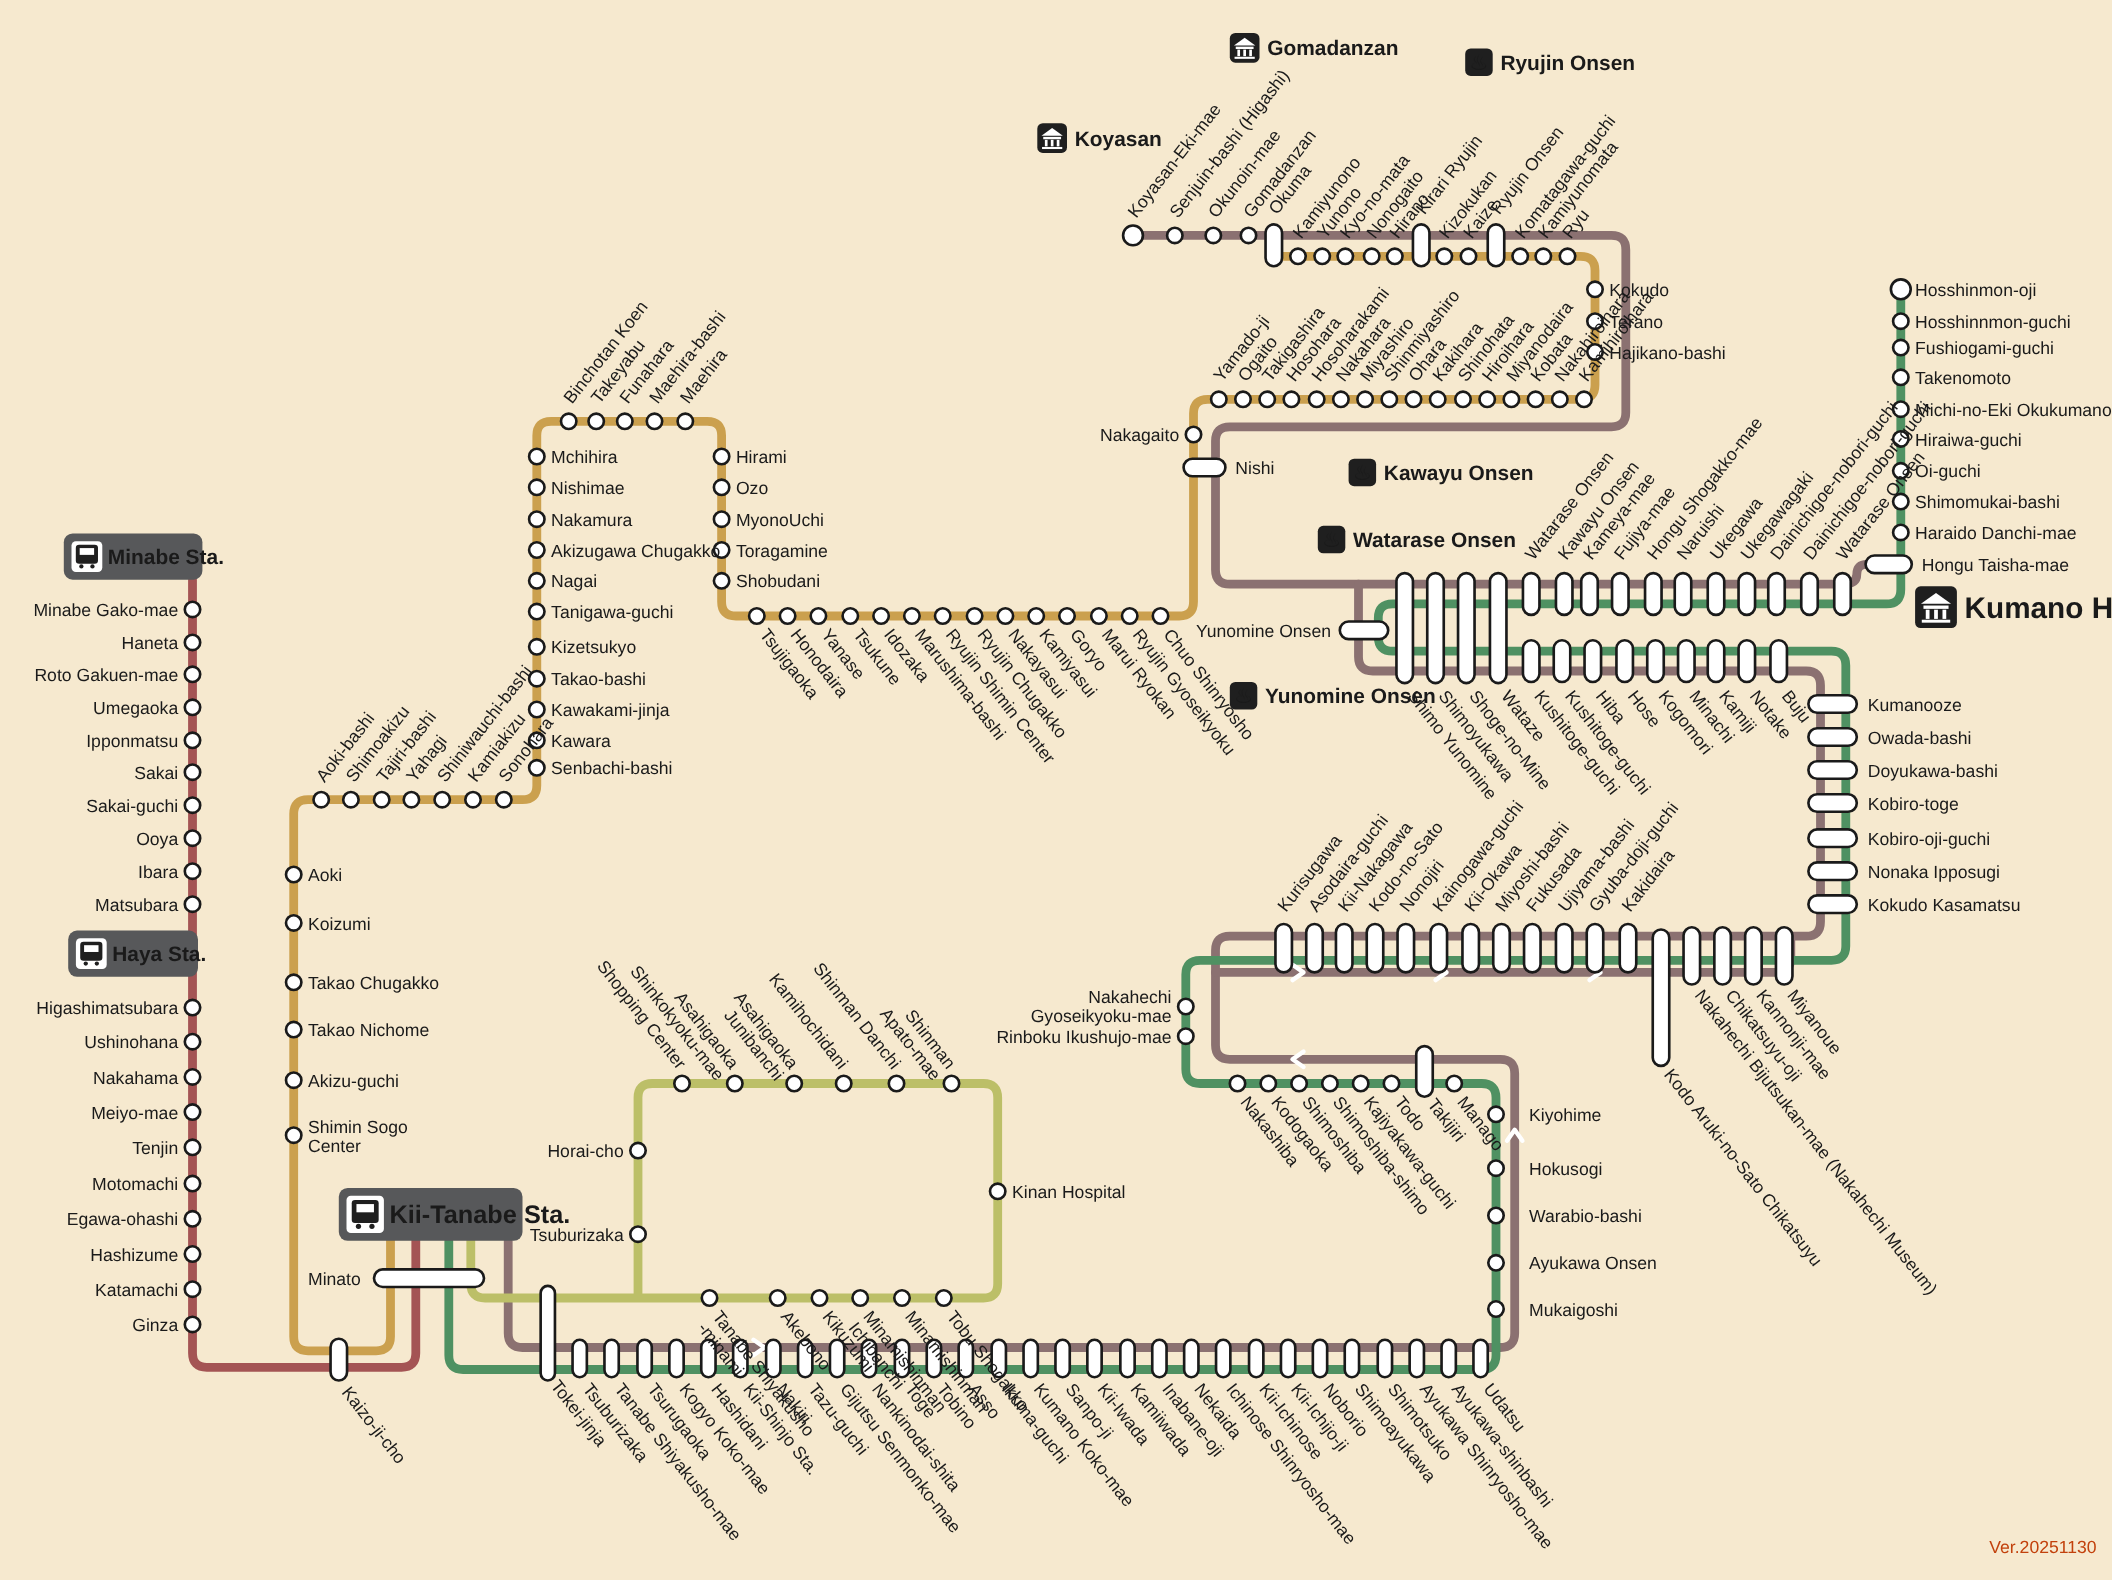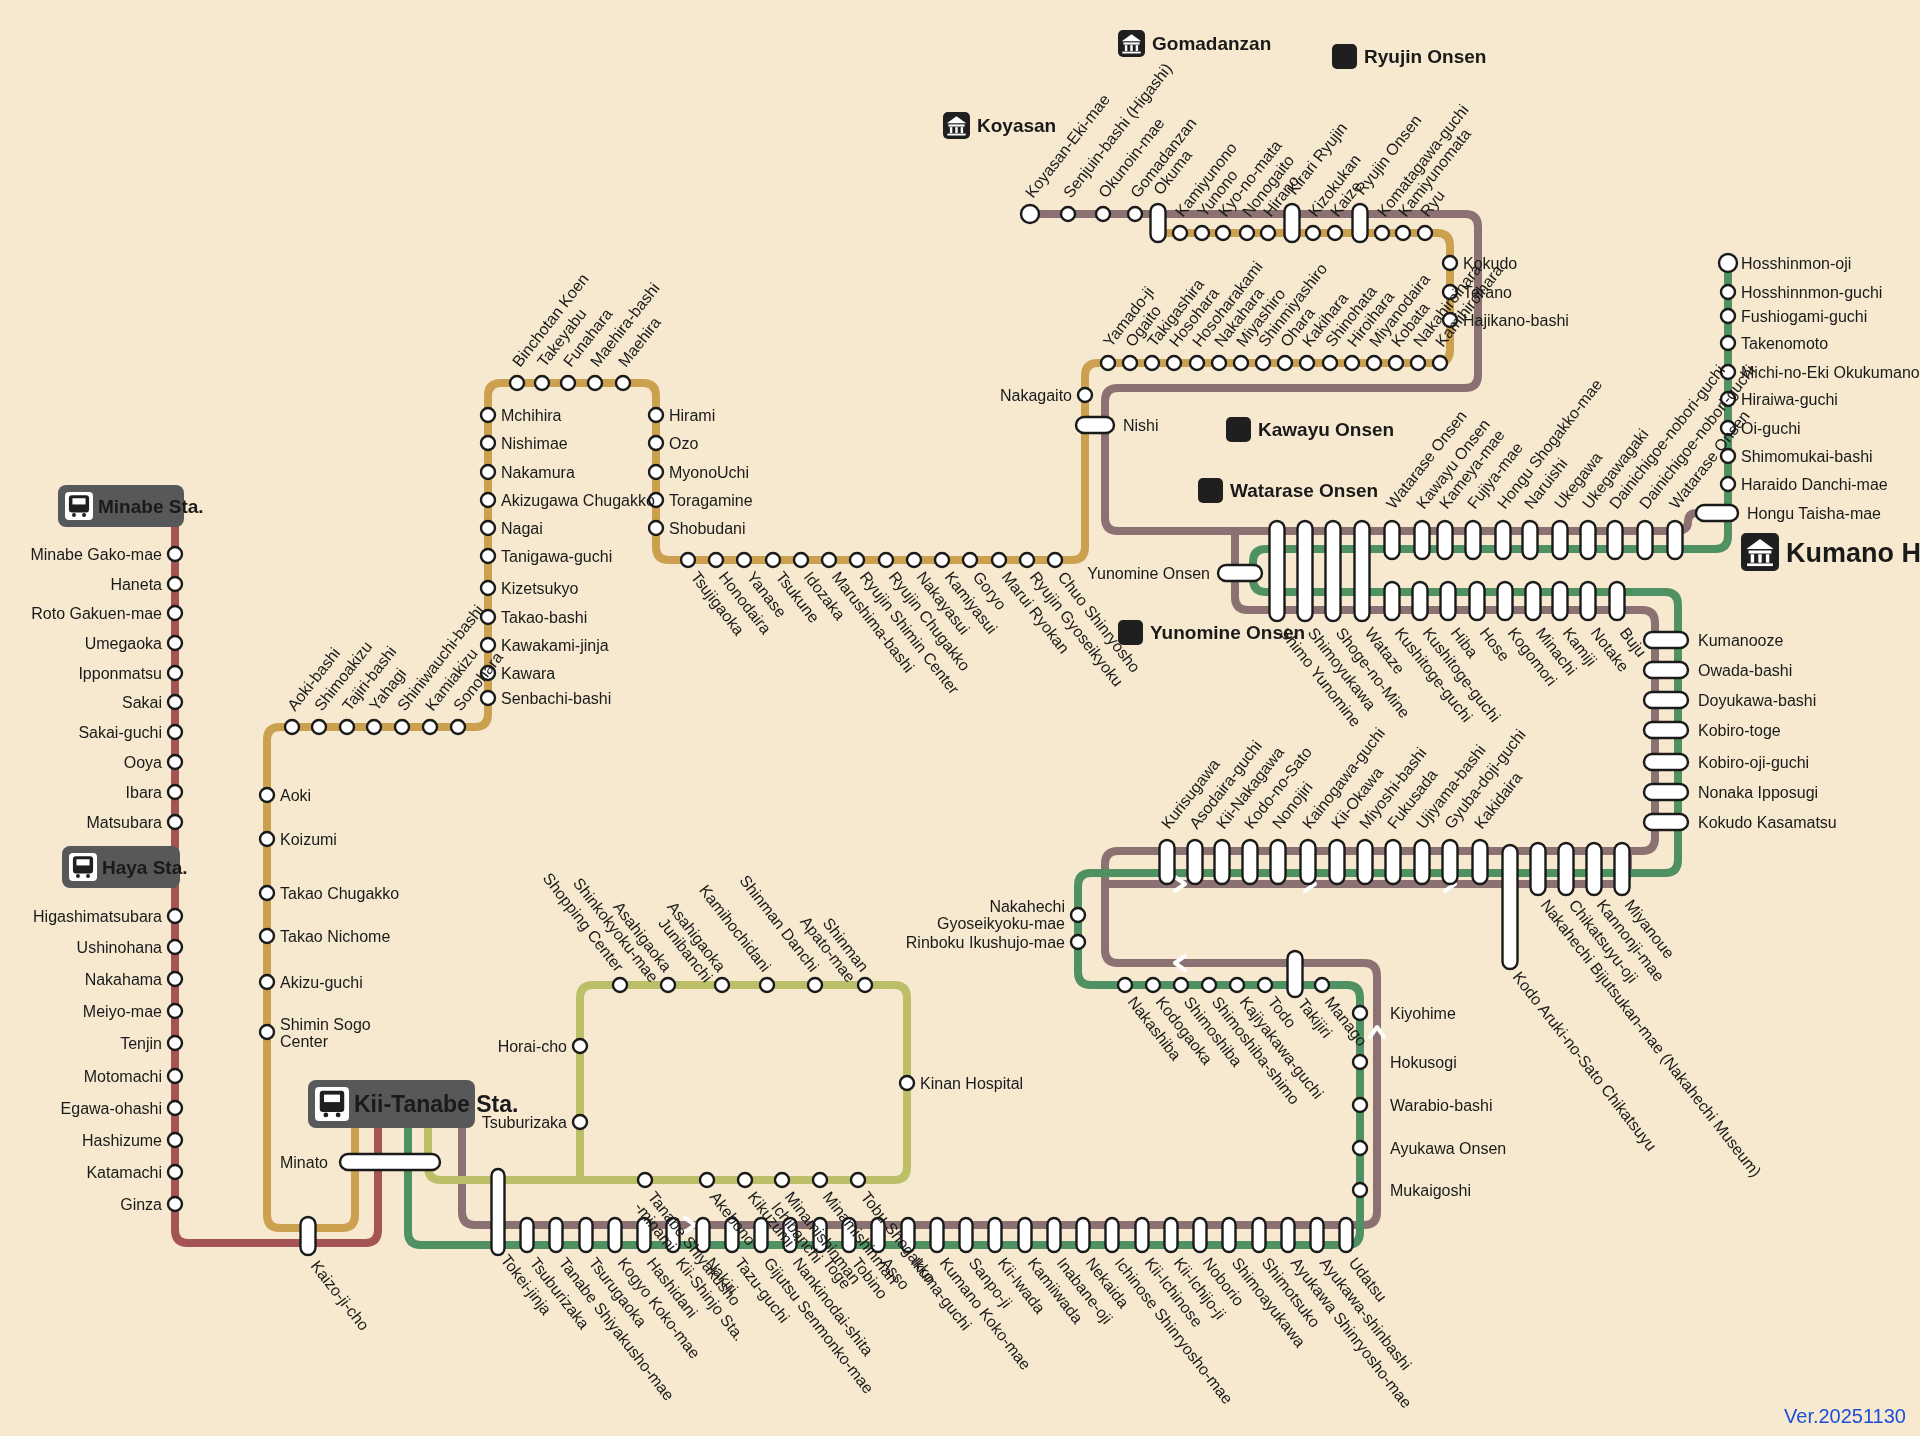--- a/index.html
+++ b/index.html
@@ -1,20 +1,20 @@
 <!DOCTYPE html>
 <html><head>
 <meta charset="utf-8">
 <style>
   html,body{margin:0;padding:0;}
   body{width:1920px;height:1436px;overflow:hidden;background:#f6e9cf;font-family:"Liberation Sans",sans-serif;}
   #map-wrap{position:relative;width:1920px;height:1436px;}
   svg{position:absolute;left:0;top:0;}
   svg text{font-family:"Liberation Sans",sans-serif;fill:#1a1a1a;}
-  #version{position:absolute;right:14px;bottom:8px;font-size:20px;color:#1d4ed8;}
+  #version{position:absolute;right:14px;bottom:19px;font-size:16px;color:#c2410c;}
 </style>
 </head>
 <body>
 
 <div id="map-wrap">
   <svg id="map" width="1920" height="1436" viewBox="0 0 1920 1436" xmlns="http://www.w3.org/2000/svg">
       <path d="M1030,214L1465,214Q1478,214 1478,227L1478,375Q1478,388 1465,388L1118,388Q1105,388 1105,401L1105,518Q1105,531 1118,531L1675,531Q1688,531 1688,522L1688,522Q1688,513 1697,513L1706,513" fill="none" stroke="#8b7171" stroke-width="8" stroke-linecap="round" stroke-linejoin="round"></path>
       <path d="M1235,531L1235,597Q1235,610 1248,610L1642,610Q1655,610 1655,623L1655,838Q1655,851 1642,851L1118,851Q1105,851 1105,864L1105,950Q1105,963 1118,963L1364,963Q1377,963 1377,976L1377,1212Q1377,1225 1364,1225L475,1225Q462,1225 462,1212L462,1128" fill="none" stroke="#8b7171" stroke-width="8" stroke-linecap="round" stroke-linejoin="round"></path>
       <path d="M1105,884L1615,884Q1628,884 1628,871L1628,855" fill="none" stroke="#8b7171" stroke-width="8" stroke-linecap="round" stroke-linejoin="round"></path>
       <path d="M1158,233L1437,233Q1450,233 1450,246L1450,350Q1450,363 1437,363L1098,363Q1085,363 1085,376L1085,547Q1085,560 1072,560L669,560Q656,560 656,547L656,396Q656,383 643,383L501,383Q488,383 488,396L488,714Q488,727 475,727L280,727Q267,727 267,740L267,1215Q267,1228 280,1228L342,1228Q355,1228 355,1215L355,1104" fill="none" stroke="#cba04e" stroke-width="8" stroke-linecap="round" stroke-linejoin="round"></path>

